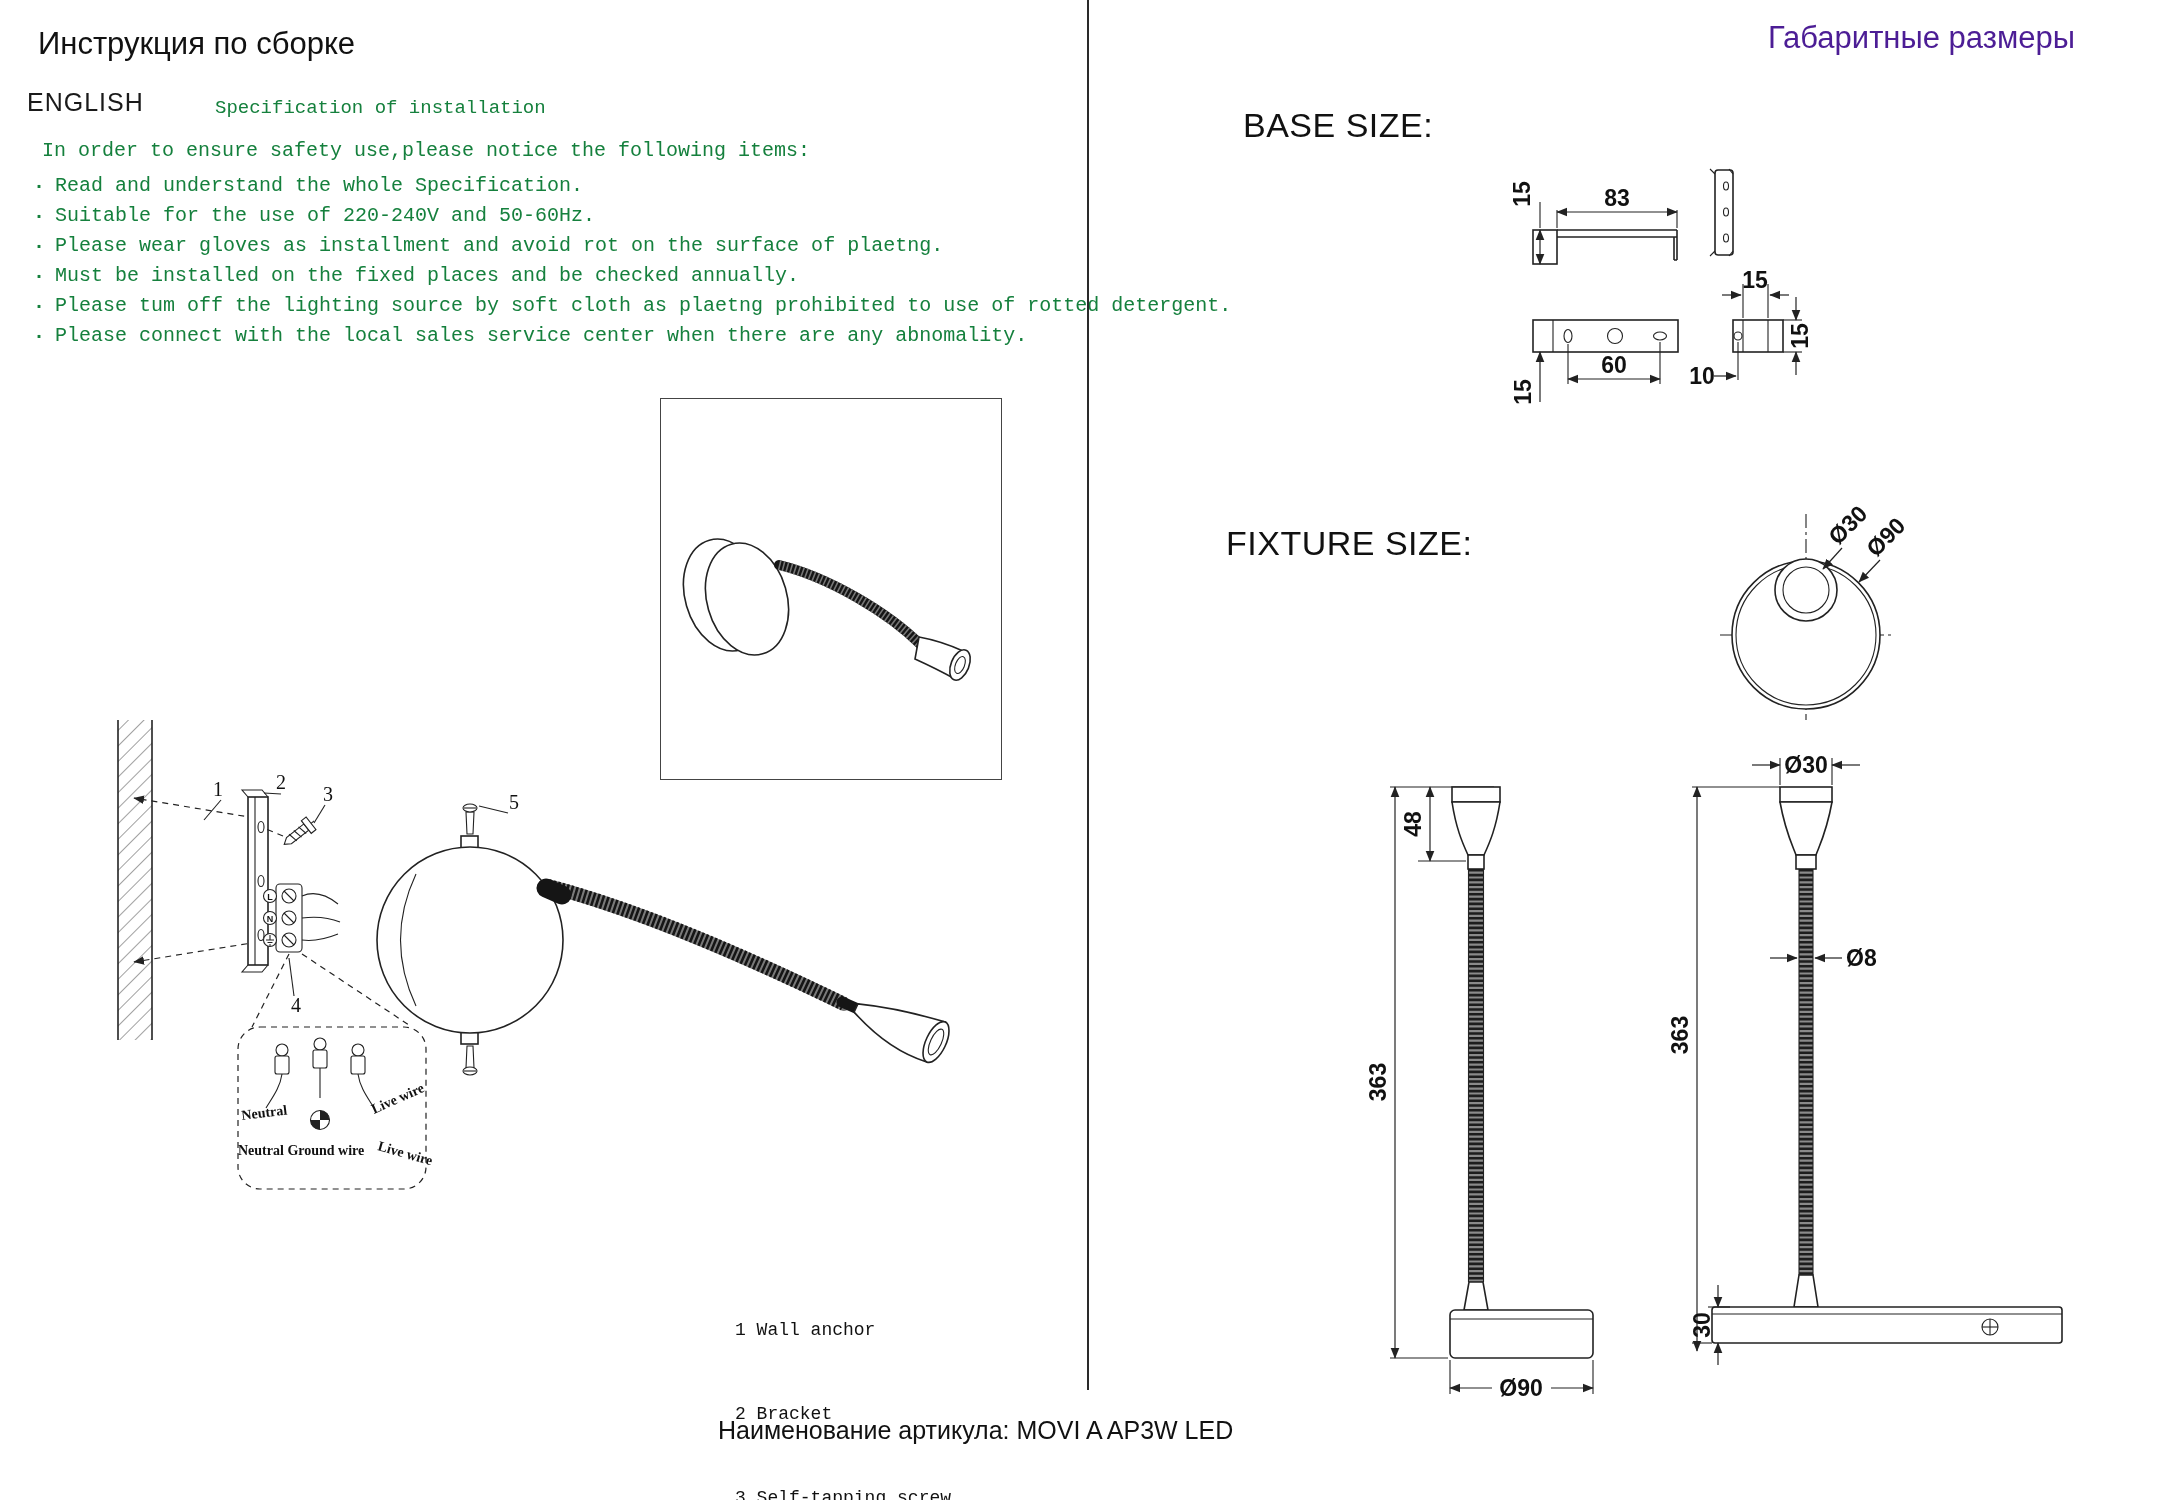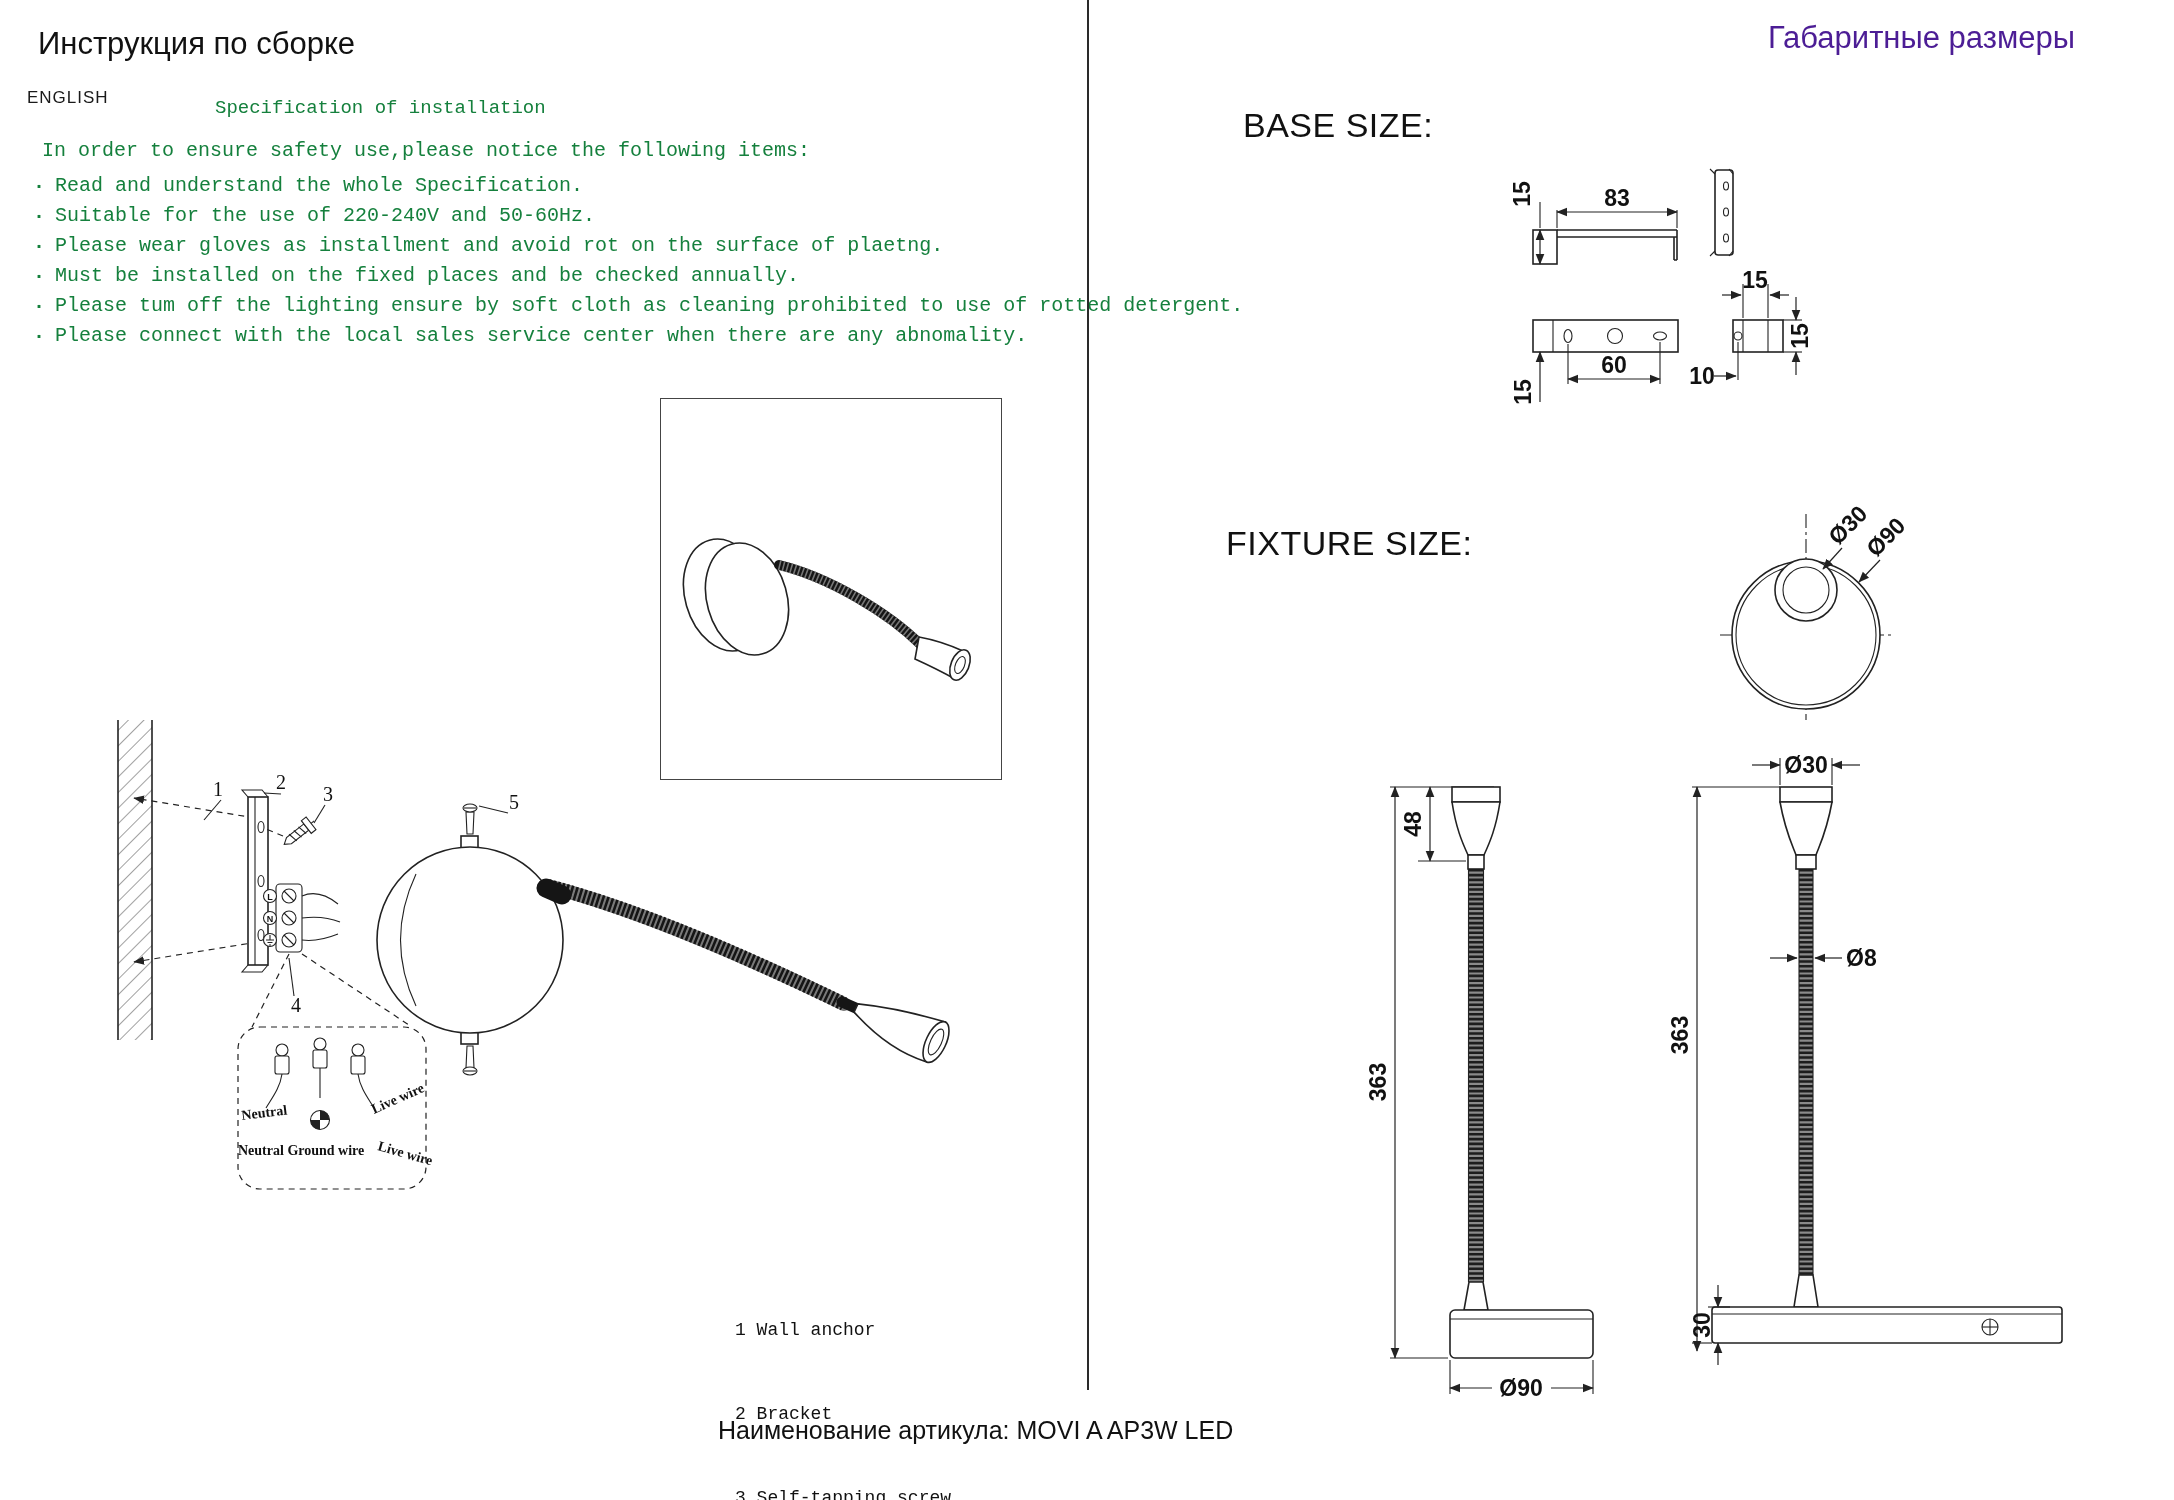--- a/index.html
+++ b/index.html
@@ -1,21 +1,21 @@
 <!DOCTYPE html>
 <html><head>
 <meta charset="utf-8">
 <style>
   html,body{margin:0;padding:0;background:#fff;}
   #page{position:relative;width:2174px;height:1500px;background:#fff;color:#000;overflow:hidden;
         font-family:"Liberation Sans",sans-serif;}
   .abs{position:absolute;}
   .ru-title{font-size:31px;color:#111;}
   .right-title{font-size:31px;color:#4c1d95;}
-  .english{font-size:17px;letter-spacing:1px;color:#1a1a1a;}
+  .english{font-size:25px;letter-spacing:1px;color:#1a1a1a;}
   .serif{font-family:Liberation Mono, monospace;color:#15803d;}
   .subtitle{font-size:19px;}
   .intro{font-size:20px;}
   .spec-list{font-size:20px;line-height:30px;}
   .spec-line{position:relative;padding-left:22px;white-space:nowrap;}
   .spec-line .dot{position:absolute;left:0;top:-3px;font-weight:bold;}
   .inset-box{border:1.6px solid #444;background:#fff;}
   .divider{background:#2a2a2a;}
   .size-heading{font-size:34px;font-weight:500;color:#111;letter-spacing:.5px;}
   .parts{font-family:"Liberation Mono",monospace;font-size:18px;line-height:28px;color:#111;white-space:pre;}
@@ -50,21 +50,21 @@
   <div class="abs ru-title" style="left:38px;top:26px;">Инструкция по сборке</div>
   <div class="abs english" style="left:27px;top:88px;">ENGLISH</div>
   <div class="abs serif subtitle" style="left:215px;top:97px;">Specification of installation</div>
   <div class="abs serif intro" style="left:42px;top:139px;">In order to ensure safety use,please notice the following items:</div>
 
   <div class="abs serif spec-list" style="left:33px;top:171px;">
     <div class="spec-line"><span class="dot">.</span><span>Read and understand the whole Specification.</span></div>
     <div class="spec-line"><span class="dot">.</span><span>Suitable for the use of 220-240V and 50-60Hz.</span></div>
     <div class="spec-line"><span class="dot">.</span><span>Please wear gloves as installment and avoid rot on the surface of plaetng.</span></div>
     <div class="spec-line"><span class="dot">.</span><span>Must be installed on the fixed places and be checked annually.</span></div>
-    <div class="spec-line"><span class="dot">.</span><span>Please tum off the lighting ensure by soft cloth as cleaning prohibited to use of rotted detergent.</span></div>
+    <div class="spec-line"><span class="dot">.</span><span>Please tum off the lighting source by soft cloth as plaetng prohibited to use of rotted detergent.</span></div>
     <div class="spec-line"><span class="dot">.</span><span>Please connect with the local sales service center when there are any abnomality.</span></div>
   </div>
 
   <div class="abs inset-box" style="left:660px;top:398px;width:340px;height:380px;">
     <svg width="340" height="380" viewBox="0 0 340 380" style="left:0;top:0;">
       <ellipse class="ln white" transform="rotate(-16 64 196)" cx="64" cy="196" rx="40" ry="57"></ellipse>
       <ellipse class="ln white" transform="rotate(-16 86 200)" cx="86" cy="200" rx="40" ry="57"></ellipse>
       <path d="M118,166 C168,178 228,214 260,246" stroke="#151515" stroke-width="10" fill="none" stroke-linecap="round"></path>
       <path d="M118,166 C168,178 228,214 260,246" stroke="#777" stroke-width="10" fill="none" stroke-dasharray="1.6 2.4"></path>
       <path class="ln white" d="M258,238 Q280,242 302,252 L294,280 Q276,270 254,260 Z"></path>

